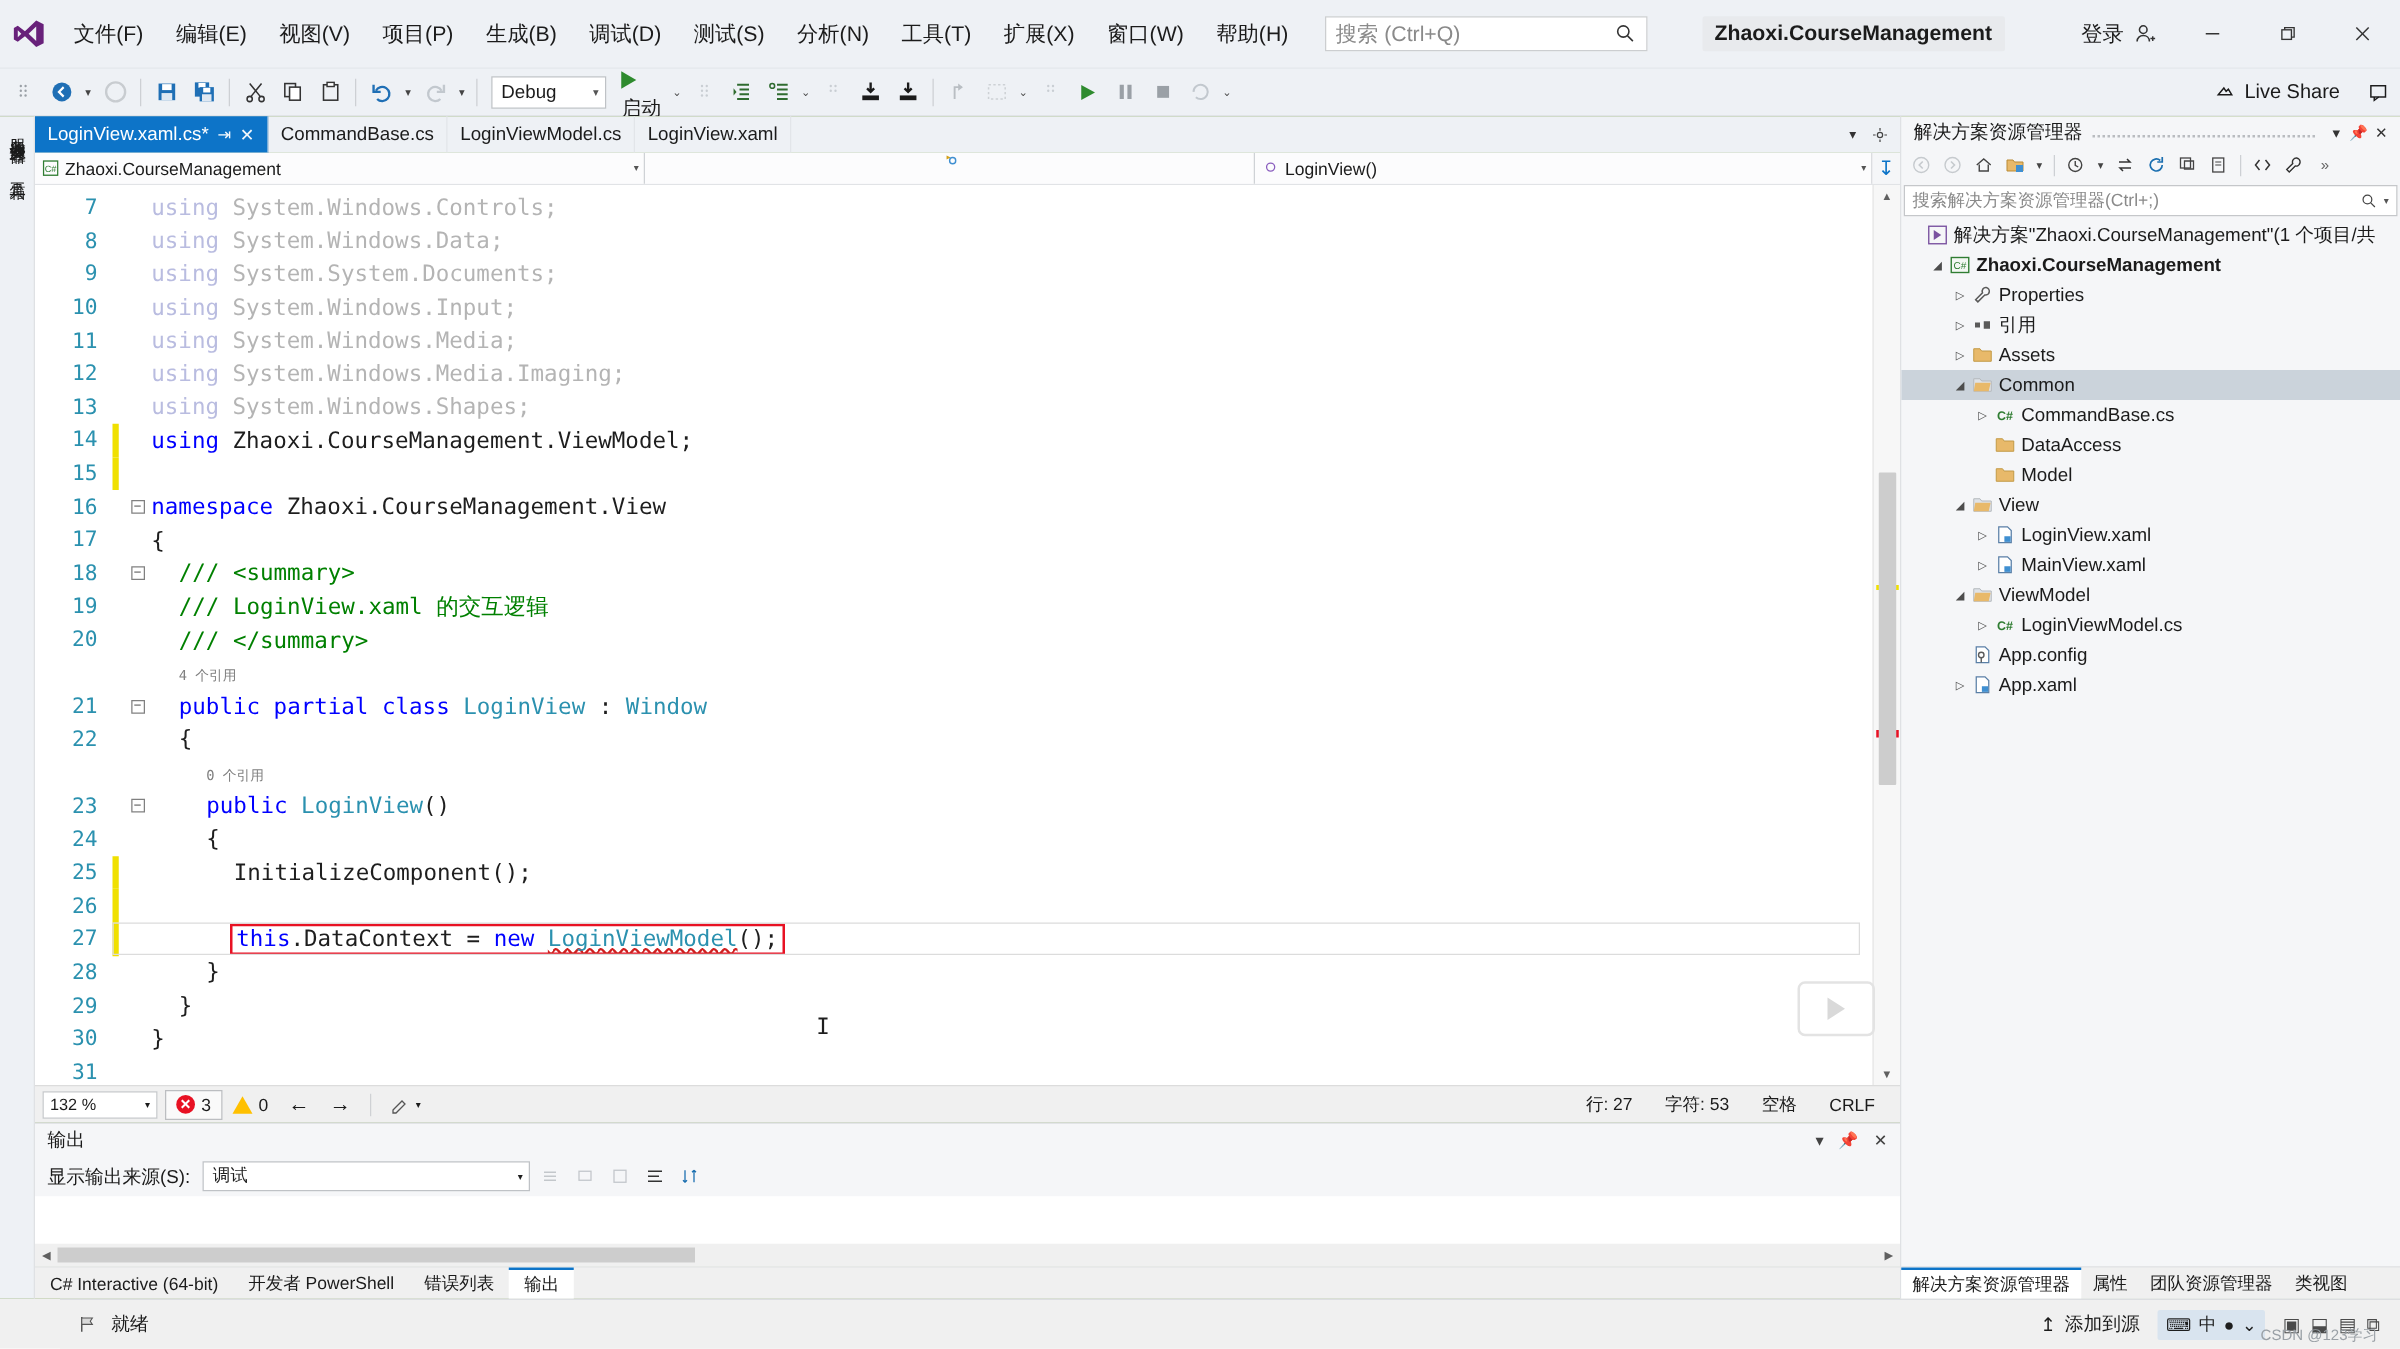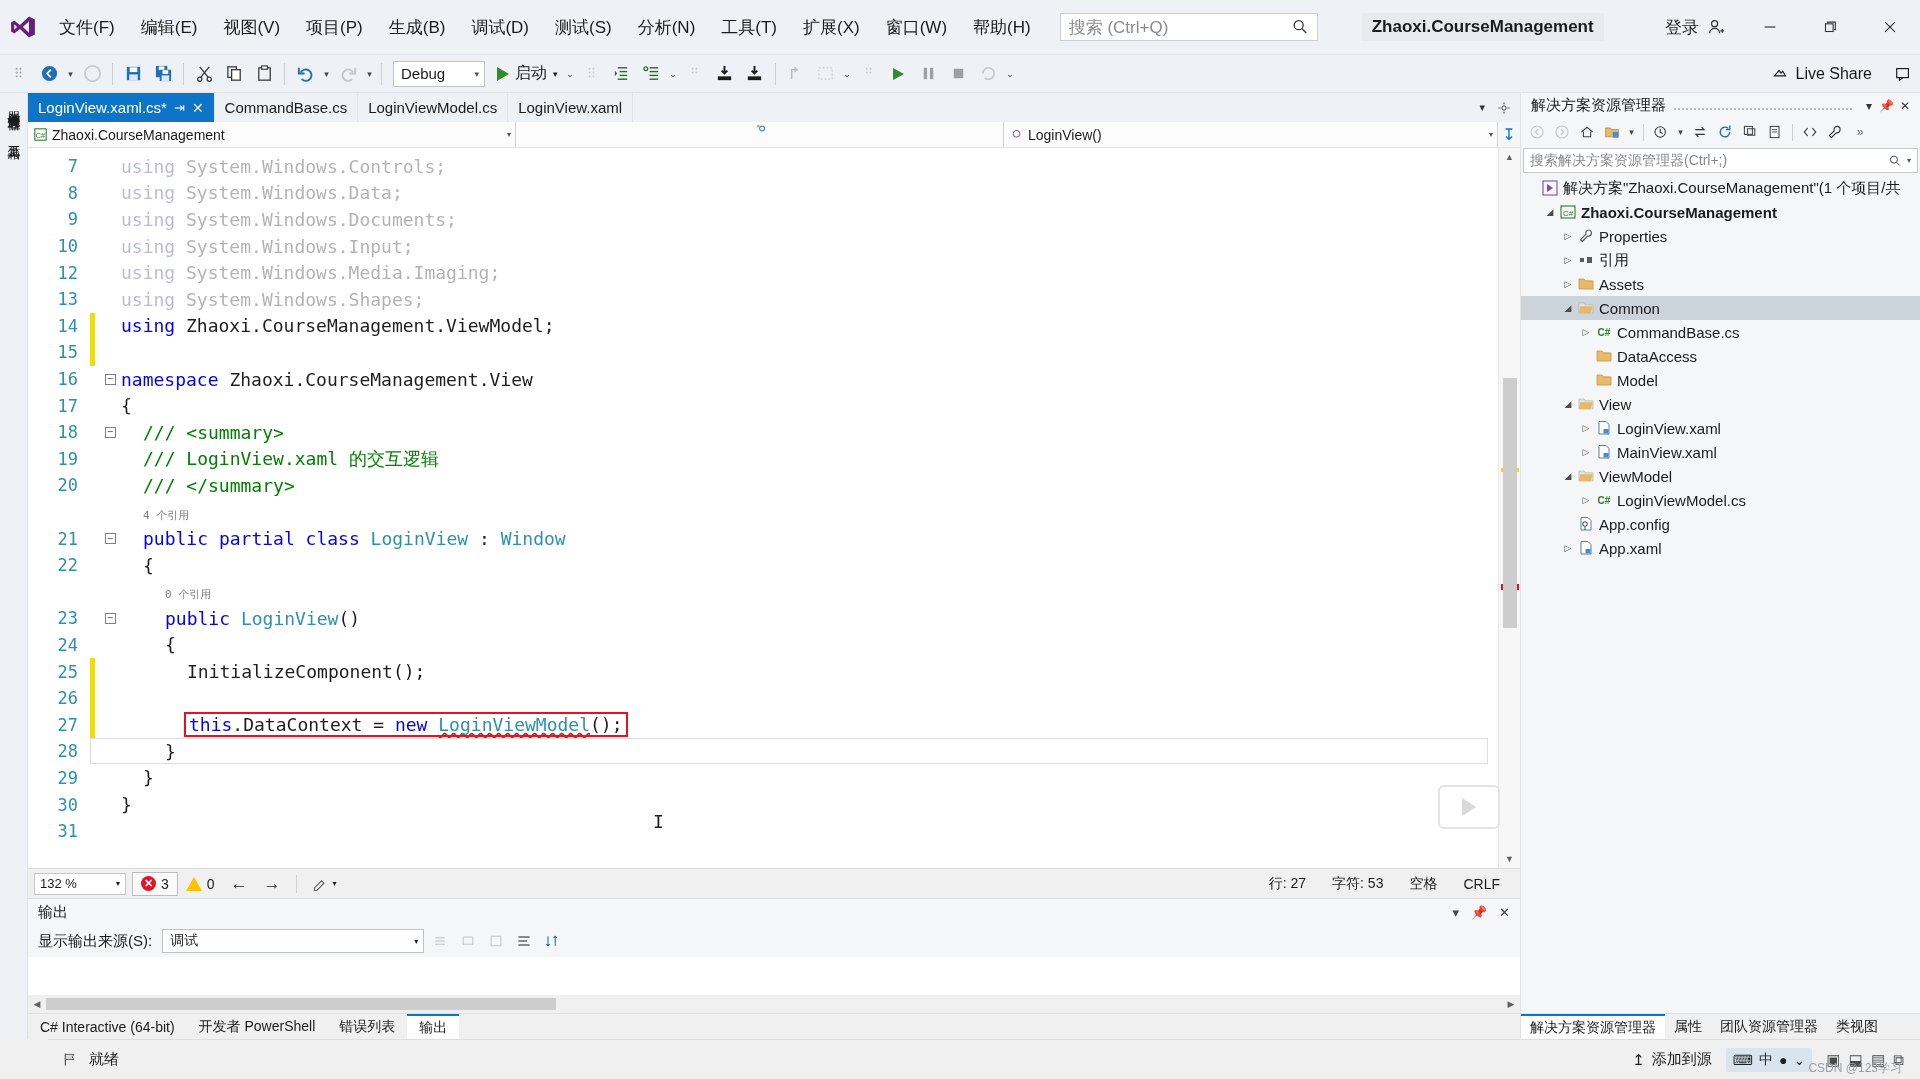--- a/index.html
+++ b/index.html
@@ -30,21 +30,21 @@
 
   
   .toolbar { height:38px; background:#eef1f5; display:flex; align-items:center; padding-left:4px; flex:0 0 auto; border-bottom:1px solid #e1e4e8; }
   .tbtn { width:30px; height:34px; display:flex; align-items:center; justify-content:center; position:relative;}
   .tbtn svg { width:19px; height:19px; }
   .tcaret { width:13px; height:34px; display:flex; align-items:center; justify-content:center; font-size:9px; color:#444; }
   .tsep { width:1px; height:22px; background:#cdd0d4; margin:0 5px; }
   .combo { width:92px; height:26px; background:#fff; border:1px solid #bfc2c6; display:flex; align-items:center; justify-content:space-between; padding:0 5px 0 7px; font-size:15px; margin:0 6px; }
   .combo .cv { color:#1b1b1b; }
   .combo .ca { font-size:9px; color:#555; }
-  .startbtn { display:flex; align-items:center; gap:6px; padding:0 6px; height:34px; }
+  .startbtn { display:flex; align-items:flex-start; gap:6px; padding:0 6px; height:34px;flex-direction:column; }
   .startbtn .lbl { font-size:16px; color:#1b1b1b; }
   .playtri { width:0;height:0;border-left:12px solid #2e8b2e;border-top:7px solid transparent;border-bottom:7px solid transparent; }
   .playtri.sm { border-left-width:11px;border-top-width:6.5px;border-bottom-width:6.5px;}
   .liveshare { margin-left:auto; display:flex; align-items:center; gap:7px; font-size:16px; color:#1b1b1b; padding:0 14px; }
   .pinbtn { width:34px;height:34px;display:flex;align-items:center;justify-content:center;}
 
   
   .body { flex:1; display:flex; min-height:0; background:#4d7c0f; }
 
   
@@ -497,22 +497,23 @@
           <span class="nc-ar">▾</span>
         </div>
         <div class="navplus">↧</div>
       </div>
 
       <div class="editorwrap">
         <div class="editor">
           <div class="codearea" id="codearea">
               <div class="line"><span class="ln">7</span><span class="chg none"></span><span class="glyph"></span><span class="ctxt" style="padding-left:0px"><span class="dimk">using</span><span class="dim"> System.Windows.Controls;</span></span></div>
               <div class="line"><span class="ln">8</span><span class="chg none"></span><span class="glyph"></span><span class="ctxt" style="padding-left:0px"><span class="dimk">using</span><span class="dim"> System.Windows.Data;</span></span></div>
-              <div class="line"><span class="ln">9</span><span class="chg none"></span><span class="glyph"></span><span class="ctxt" style="padding-left:0px"><span class="dimk">using</span><span class="dim"> System.Windows.Documents;</span></span></div>
+              <div class="line"><span class="ln">9</span><span class="chg none"></span><span class="glyph"></span><span class="ctxt" style="padding-left:0px"><span class="dimk">using</span><span class="dim"> System.System.Documents;</span></span></div>
               <div class="line"><span class="ln">10</span><span class="chg none"></span><span class="glyph"></span><span class="ctxt" style="padding-left:0px"><span class="dimk">using</span><span class="dim"> System.Windows.Input;</span></span></div>
+              <div class="line"><span class="ln">11</span><span class="chg none"></span><span class="glyph"></span><span class="ctxt" style="padding-left:0px"><span class="dimk">using</span><span class="dim"> System.Windows.Media;</span></span></div>
               <div class="line"><span class="ln">12</span><span class="chg none"></span><span class="glyph"></span><span class="ctxt" style="padding-left:0px"><span class="dimk">using</span><span class="dim"> System.Windows.Media.Imaging;</span></span></div>
               <div class="line"><span class="ln">13</span><span class="chg none"></span><span class="glyph"></span><span class="ctxt" style="padding-left:0px"><span class="dimk">using</span><span class="dim"> System.Windows.Shapes;</span></span></div>
               <div class="line"><span class="ln">14</span><span class="chg yellow"></span><span class="glyph"></span><span class="ctxt" style="padding-left:0px"><span class="k">using</span> Zhaoxi.CourseManagement.ViewModel;</span></div>
               <div class="line"><span class="ln">15</span><span class="chg yellow"></span><span class="glyph"></span><span class="ctxt" style="padding-left:0px"></span></div>
               <div class="line"><span class="ln">16</span><span class="chg none"></span><span class="glyph"><span class="boxminus">−</span></span><span class="ctxt" style="padding-left:0px"><span class="k">namespace</span> Zhaoxi.CourseManagement.View</span></div>
               <div class="line"><span class="ln">17</span><span class="chg none"></span><span class="glyph"></span><span class="ctxt" style="padding-left:0px">{</span></div>
               <div class="line"><span class="ln">18</span><span class="chg none"></span><span class="glyph"><span class="boxminus">−</span></span><span class="ctxt" style="padding-left:22px"><span class="cm">/// &lt;summary&gt;</span></span></div>
               <div class="line"><span class="ln">19</span><span class="chg none"></span><span class="glyph"></span><span class="ctxt" style="padding-left:22px"><span class="cm">/// LoginView.xaml 的交互逻辑</span></span></div>
               <div class="line"><span class="ln">20</span><span class="chg none"></span><span class="glyph"></span><span class="ctxt" style="padding-left:22px"><span class="cm">/// &lt;/summary&gt;</span></span></div>
               <div class="line"><span class="ln"></span><span class="chg none"></span><span class="glyph"></span><span class="ctxt" style="padding-left:22px"><span class="ref">4 个引用</span></span></div>

